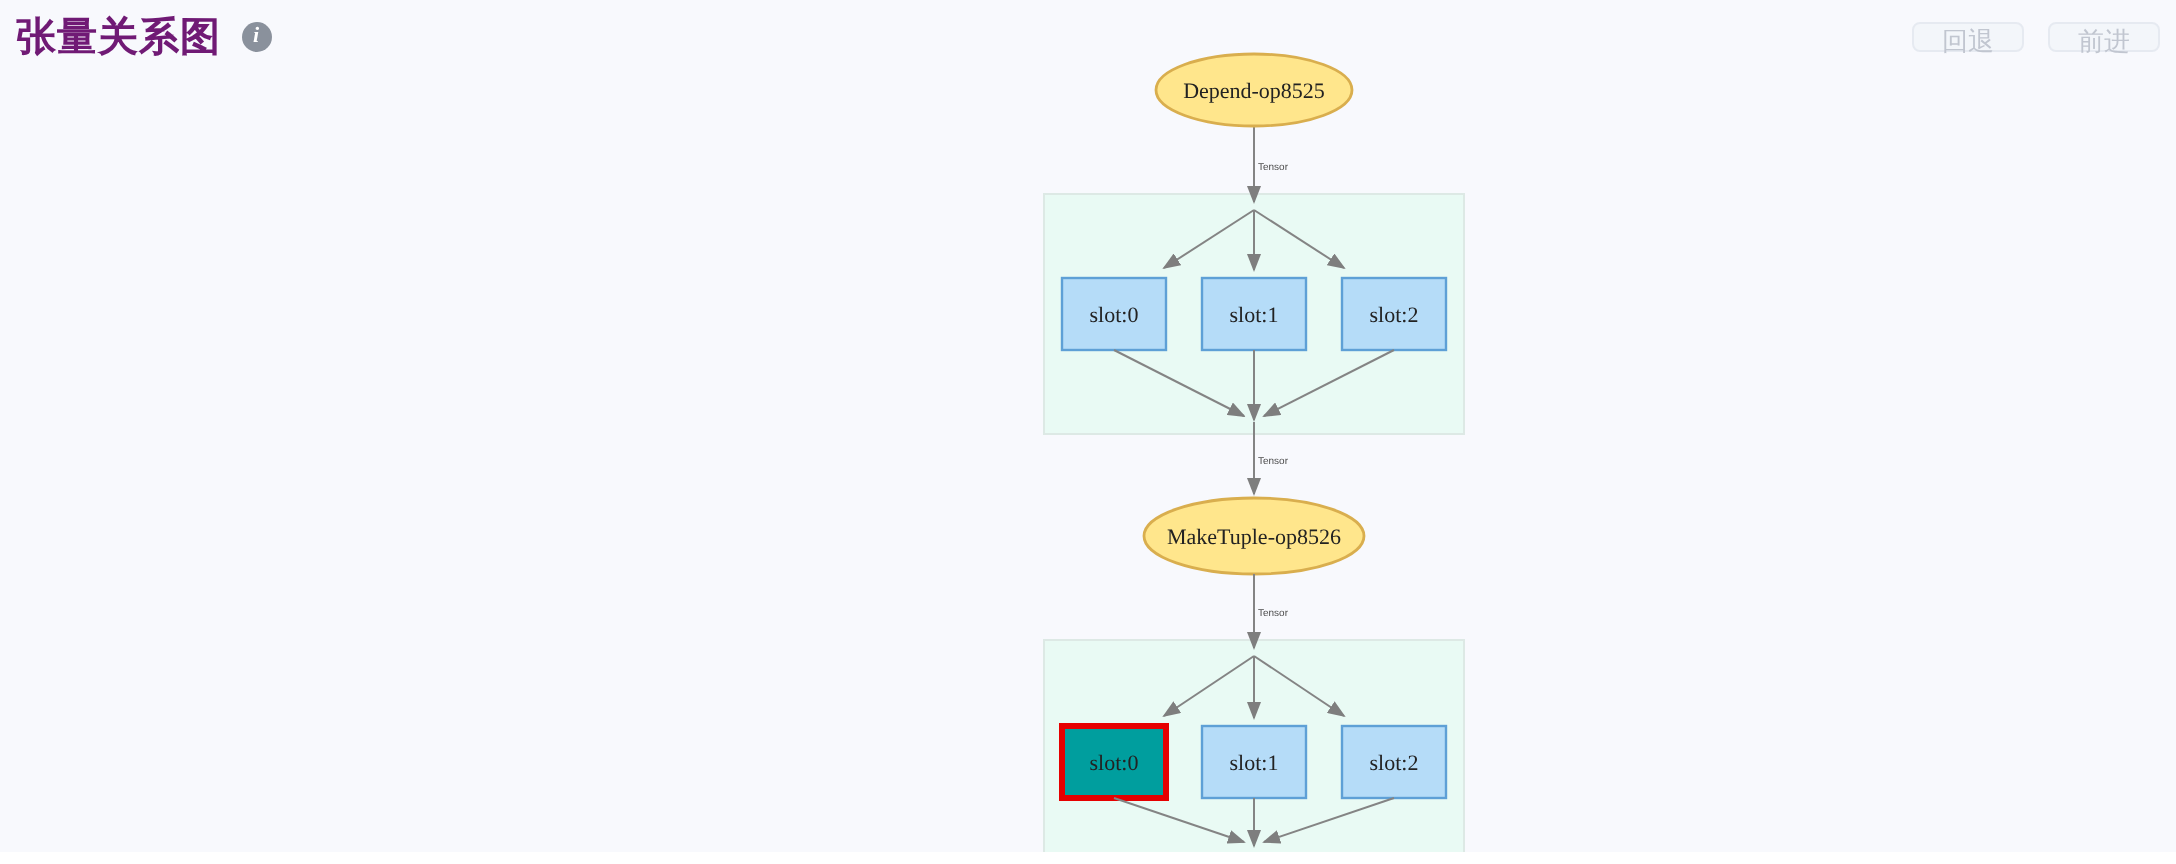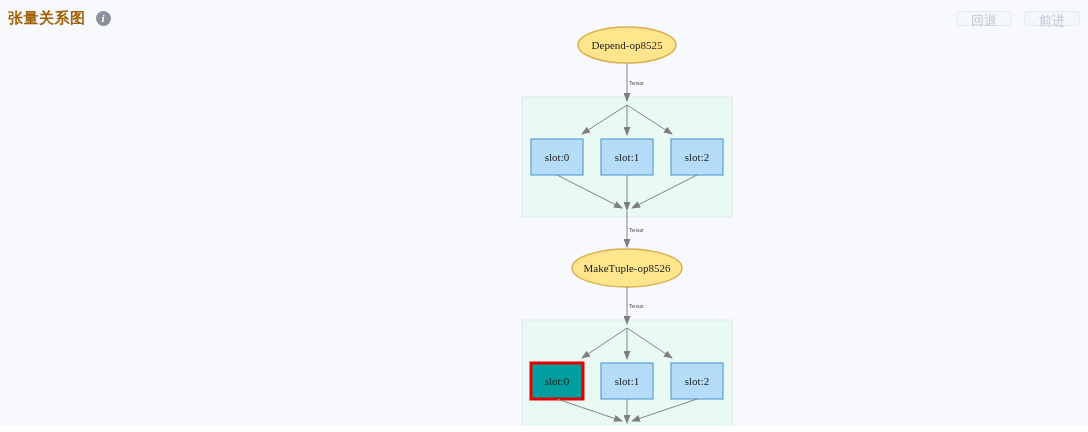--- a/index.html
+++ b/index.html
@@ -7,21 +7,21 @@
   body {
     position: relative;
     background: #f8f9fd;
     font-family: "Liberation Sans", sans-serif;
   }
   .header {
     position: absolute; top: 0; left: 0; right: 0; height: 36px;
     display: flex; align-items: center; padding: 0 8px; z-index: 5;
   }
   .page-title {
-    font-size: 15px; font-weight: bold; color: #a16207;
+    font-size: 20px; font-weight: bold; color: #701a75;
     letter-spacing: 0.5px;
   }
   .info-icon {
     width: 15px; height: 15px; margin-left: 10px;
     border-radius: 50%; background: #8a919c;
     color: #ffffff; font-family: "Liberation Serif", serif;
     font-style: italic; font-weight: bold; font-size: 11px;
     display: inline-flex; align-items: center; justify-content: center;
     cursor: pointer;
   }

